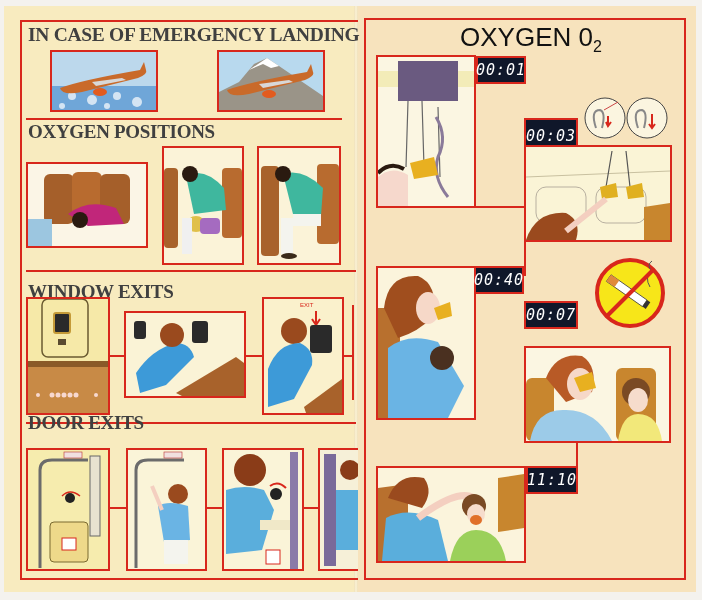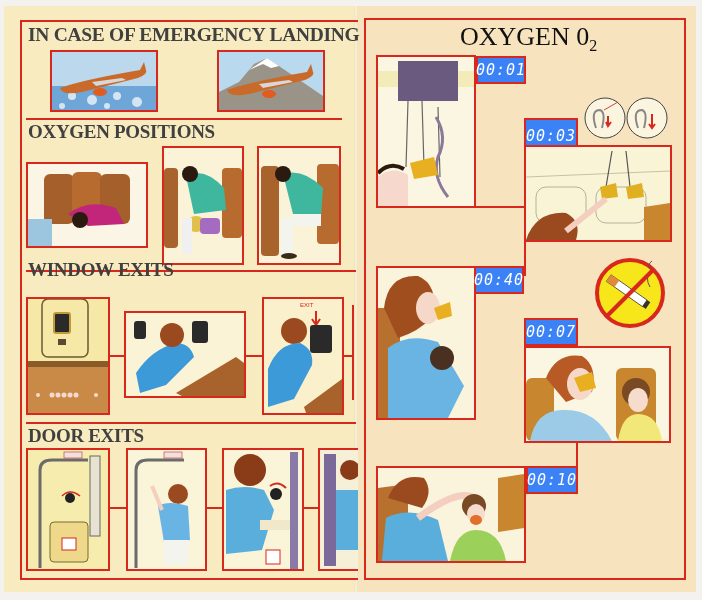--- a/index.html
+++ b/index.html
@@ -6,22 +6,22 @@
   body { width:702px; height:600px; background:#f4f2ee; position:relative; overflow:hidden; font-family:"Liberation Serif", serif; }
   .page { position:absolute; top:6px; height:586px; background:#f7e9c0; }
   .page.left { left:4px; width:352px; background:#f8ebbf; }
   .page.right { left:356px; width:340px; background:#f7e3bd; }
   .fold { position:absolute; left:354px; top:6px; width:4px; height:586px; background:linear-gradient(90deg,#efe0b8,#fbf2d6,#efe0b8); }
   .frame { position:absolute; border:2px solid #d8271c; box-sizing:border-box; }
   .hline { position:absolute; height:2px; background:#d8271c; }
   .vline { position:absolute; width:2px; background:#d8271c; }
   .heading { position:absolute; font-family:"Liberation Serif", serif; font-weight:bold; color:#404040; font-size:19px; letter-spacing:-0.3px; white-space:nowrap; }
   .pic { position:absolute; border:2px solid #d8271c; box-sizing:border-box; overflow:hidden; background:#fbf7e6; }
-  .timer { position:absolute; background:#3b82f6; border:2px solid #d8271c; box-sizing:border-box; color:#fff; font-family:"DejaVu Sans Mono", monospace; font-style:italic; font-size:15px; display:flex; align-items:center; justify-content:center; letter-spacing:1px; }
-  .oxy-title { position:absolute; font-family:Liberation Serif, serif; font-size:26px; color:#111; white-space:nowrap; }
+  .timer { position:absolute; background:#0f172a; border:2px solid #d8271c; box-sizing:border-box; color:#fff; font-family:"DejaVu Sans Mono", monospace; font-style:italic; font-size:15px; display:flex; align-items:center; justify-content:center; letter-spacing:1px; }
+  .oxy-title { position:absolute; font-family:Liberation Sans, sans-serif; font-size:26px; color:#111; white-space:nowrap; }
   .oxy-title sub { font-size:16px; }
   svg { display:block; }
 </style>
 </head>
 <body>
 
 <div class="page left"></div>
 <div class="page right"></div>
 <div class="fold"></div>
 
@@ -88,21 +88,21 @@
     <rect x="58" y="16" width="22" height="80" rx="4" fill="#b86b2f"></rect>
     <path d="M24 26 Q44 20 64 40 L62 68 L34 66 Z" fill="#3fb79e"></path>
     <circle cx="24" cy="26" r="8" fill="#2a1a10"></circle>
     <rect x="34" y="66" width="28" height="12" fill="#f4f4ee"></rect>
     <rect x="22" y="70" width="12" height="36" fill="#f4f4ee"></rect>
     <ellipse cx="30" cy="108" rx="8" ry="3" fill="#3a2a1a"></ellipse>
   </svg>
 </div>
 <div class="hline" style="left:26px;top:270px;width:330px;"></div>
 
-<div class="heading" style="left:28px;top:259px;">WINDOW EXITS</div>
+<div class="heading" style="left:28px;top:281px;">WINDOW EXITS</div>
 <div class="pic" style="left:26px;top:297px;width:84px;height:118px;">
   <svg width="80" height="114" viewBox="0 0 80 114">
     <rect width="80" height="62" fill="#f6e9a8"></rect>
     <rect x="14" y="0" width="46" height="58" rx="6" fill="none" stroke="#6b5a30" stroke-width="1.5"></rect>
     <rect x="26" y="14" width="16" height="20" rx="2" fill="#2a2a2a" stroke="#c49a38" stroke-width="2"></rect>
     <rect x="30" y="40" width="8" height="6" fill="#5a4a30"></rect>
     <rect y="62" width="80" height="6" fill="#8a5a28"></rect>
     <rect y="68" width="80" height="46" fill="#c88a46"></rect>
     <g fill="#f7d8d0">
         <circle cx="10" cy="96" r="2"></circle>
@@ -135,21 +135,21 @@
     <rect x="46" y="26" width="22" height="28" rx="3" fill="#2a2a2a"></rect>
     <circle cx="30" cy="32" r="13" fill="#9a4a1e"></circle>
     <path d="M4 70 Q14 44 36 44 Q50 50 48 66 L30 100 L4 108 Z" fill="#3d9ad8"></path>
     <path d="M40 108 L78 80 L78 114 L42 114 Z" fill="#a8622b"></path>
   </svg>
 </div>
 <div class="vline" style="left:352px;top:305px;height:95px;"></div>
 <div class="hline" style="left:344px;top:355px;width:10px;"></div>
 <div class="hline" style="left:26px;top:422px;width:330px;"></div>
 
-<div class="heading" style="left:28px;top:425px;">DOOR EXITS</div>
+<div class="heading" style="left:28px;top:412px;">DOOR EXITS</div>
 <div class="pic" style="left:26px;top:448px;width:84px;height:123px;">
   <svg width="80" height="119" viewBox="0 0 80 119">
     <rect width="80" height="119" fill="#f6ecae"></rect>
     <path d="M12 118 L12 20 Q12 10 24 10 L60 10" stroke="#6b6b6b" stroke-width="3" fill="none"></path>
     <rect x="36" y="2" width="18" height="6" fill="#f0e0e0" stroke="#b33" stroke-width="0.6"></rect>
     <rect x="62" y="6" width="10" height="80" fill="#e8e2d0" stroke="#666" stroke-width="1"></rect>
     <circle cx="42" cy="48" r="5" fill="#222"></circle>
     <path d="M34 46 Q42 38 52 46" stroke="#d8271c" stroke-width="1.5" fill="none"></path>
     <rect x="22" y="72" width="38" height="40" rx="4" fill="#eed98a" stroke="#7a6a30"></rect>
     <rect x="34" y="88" width="14" height="12" fill="#fff" stroke="#d8271c"></rect>
@@ -256,21 +256,21 @@
     <rect x="0" y="40" width="22" height="110" fill="#b8702e"></rect>
     <path d="M6 40 Q10 6 40 8 Q60 16 56 48 Q40 64 20 70 Z" fill="#a04e1e"></path>
     <ellipse cx="50" cy="40" rx="12" ry="16" fill="#f6d8c8"></ellipse>
     <path d="M56 40 L72 34 L74 48 L60 52 Z" fill="#e8b020"></path>
     <path d="M10 80 Q30 64 60 74 L86 118 L70 150 L10 150 Z" fill="#6ab4e4"></path>
     <circle cx="64" cy="90" r="12" fill="#4a3020"></circle>
   </svg>
 </div>
 <div class="timer" style="left:474px;top:266px;width:50px;height:28px;">00:40</div>
 
-<div class="timer" style="left:524px;top:318px;width:54px;height:28px;">00:07</div>
+<div class="timer" style="left:524px;top:301px;width:54px;height:28px;">00:07</div>
 <div class="pic" style="left:524px;top:346px;width:147px;height:97px;">
   <svg width="143" height="93" viewBox="0 0 143 93">
     <rect width="143" height="93" fill="#fbf6e2"></rect>
     <rect x="0" y="30" width="28" height="63" rx="6" fill="#c8862e"></rect>
     <rect x="90" y="20" width="40" height="73" rx="6" fill="#c8862e"></rect>
     <path d="M20 30 Q30 4 56 8 Q72 18 66 44 L40 54 Z" fill="#b85a26"></path>
     <ellipse cx="54" cy="36" rx="13" ry="16" fill="#f6d8c8"></ellipse>
     <path d="M48 30 L66 24 L70 40 L54 44 Z" fill="#e8b020"></path>
     <path d="M4 93 Q10 60 40 62 Q70 62 86 93 Z" fill="#9ccbe8"></path>
     <circle cx="110" cy="44" r="14" fill="#7a4a24"></circle>
@@ -287,13 +287,13 @@
     <path d="M120 10 L146 6 L146 60 L120 64 Z" fill="#c8862e"></path>
     <path d="M10 30 Q20 4 46 10 Q56 24 44 40 Z" fill="#9a4a1e"></path>
     <path d="M4 93 L8 50 Q30 38 60 52 L70 93 Z" fill="#5aaedc"></path>
     <path d="M40 50 Q80 20 96 30" stroke="#f4cfc0" stroke-width="7" fill="none"></path>
     <circle cx="96" cy="38" r="12" fill="#7a4a24"></circle>
     <ellipse cx="98" cy="46" rx="9" ry="10" fill="#f6dccc"></ellipse>
     <ellipse cx="98" cy="52" rx="6" ry="5" fill="#e0702a"></ellipse>
     <path d="M72 93 Q78 62 98 62 Q122 62 128 93 Z" fill="#9bd05a"></path>
   </svg>
 </div>
-<div class="timer" style="left:526px;top:466px;width:52px;height:28px;">00:10</div>
+<div class="timer" style="left:526px;top:466px;width:52px;height:28px;">11:10</div>
 
 </body></html>

